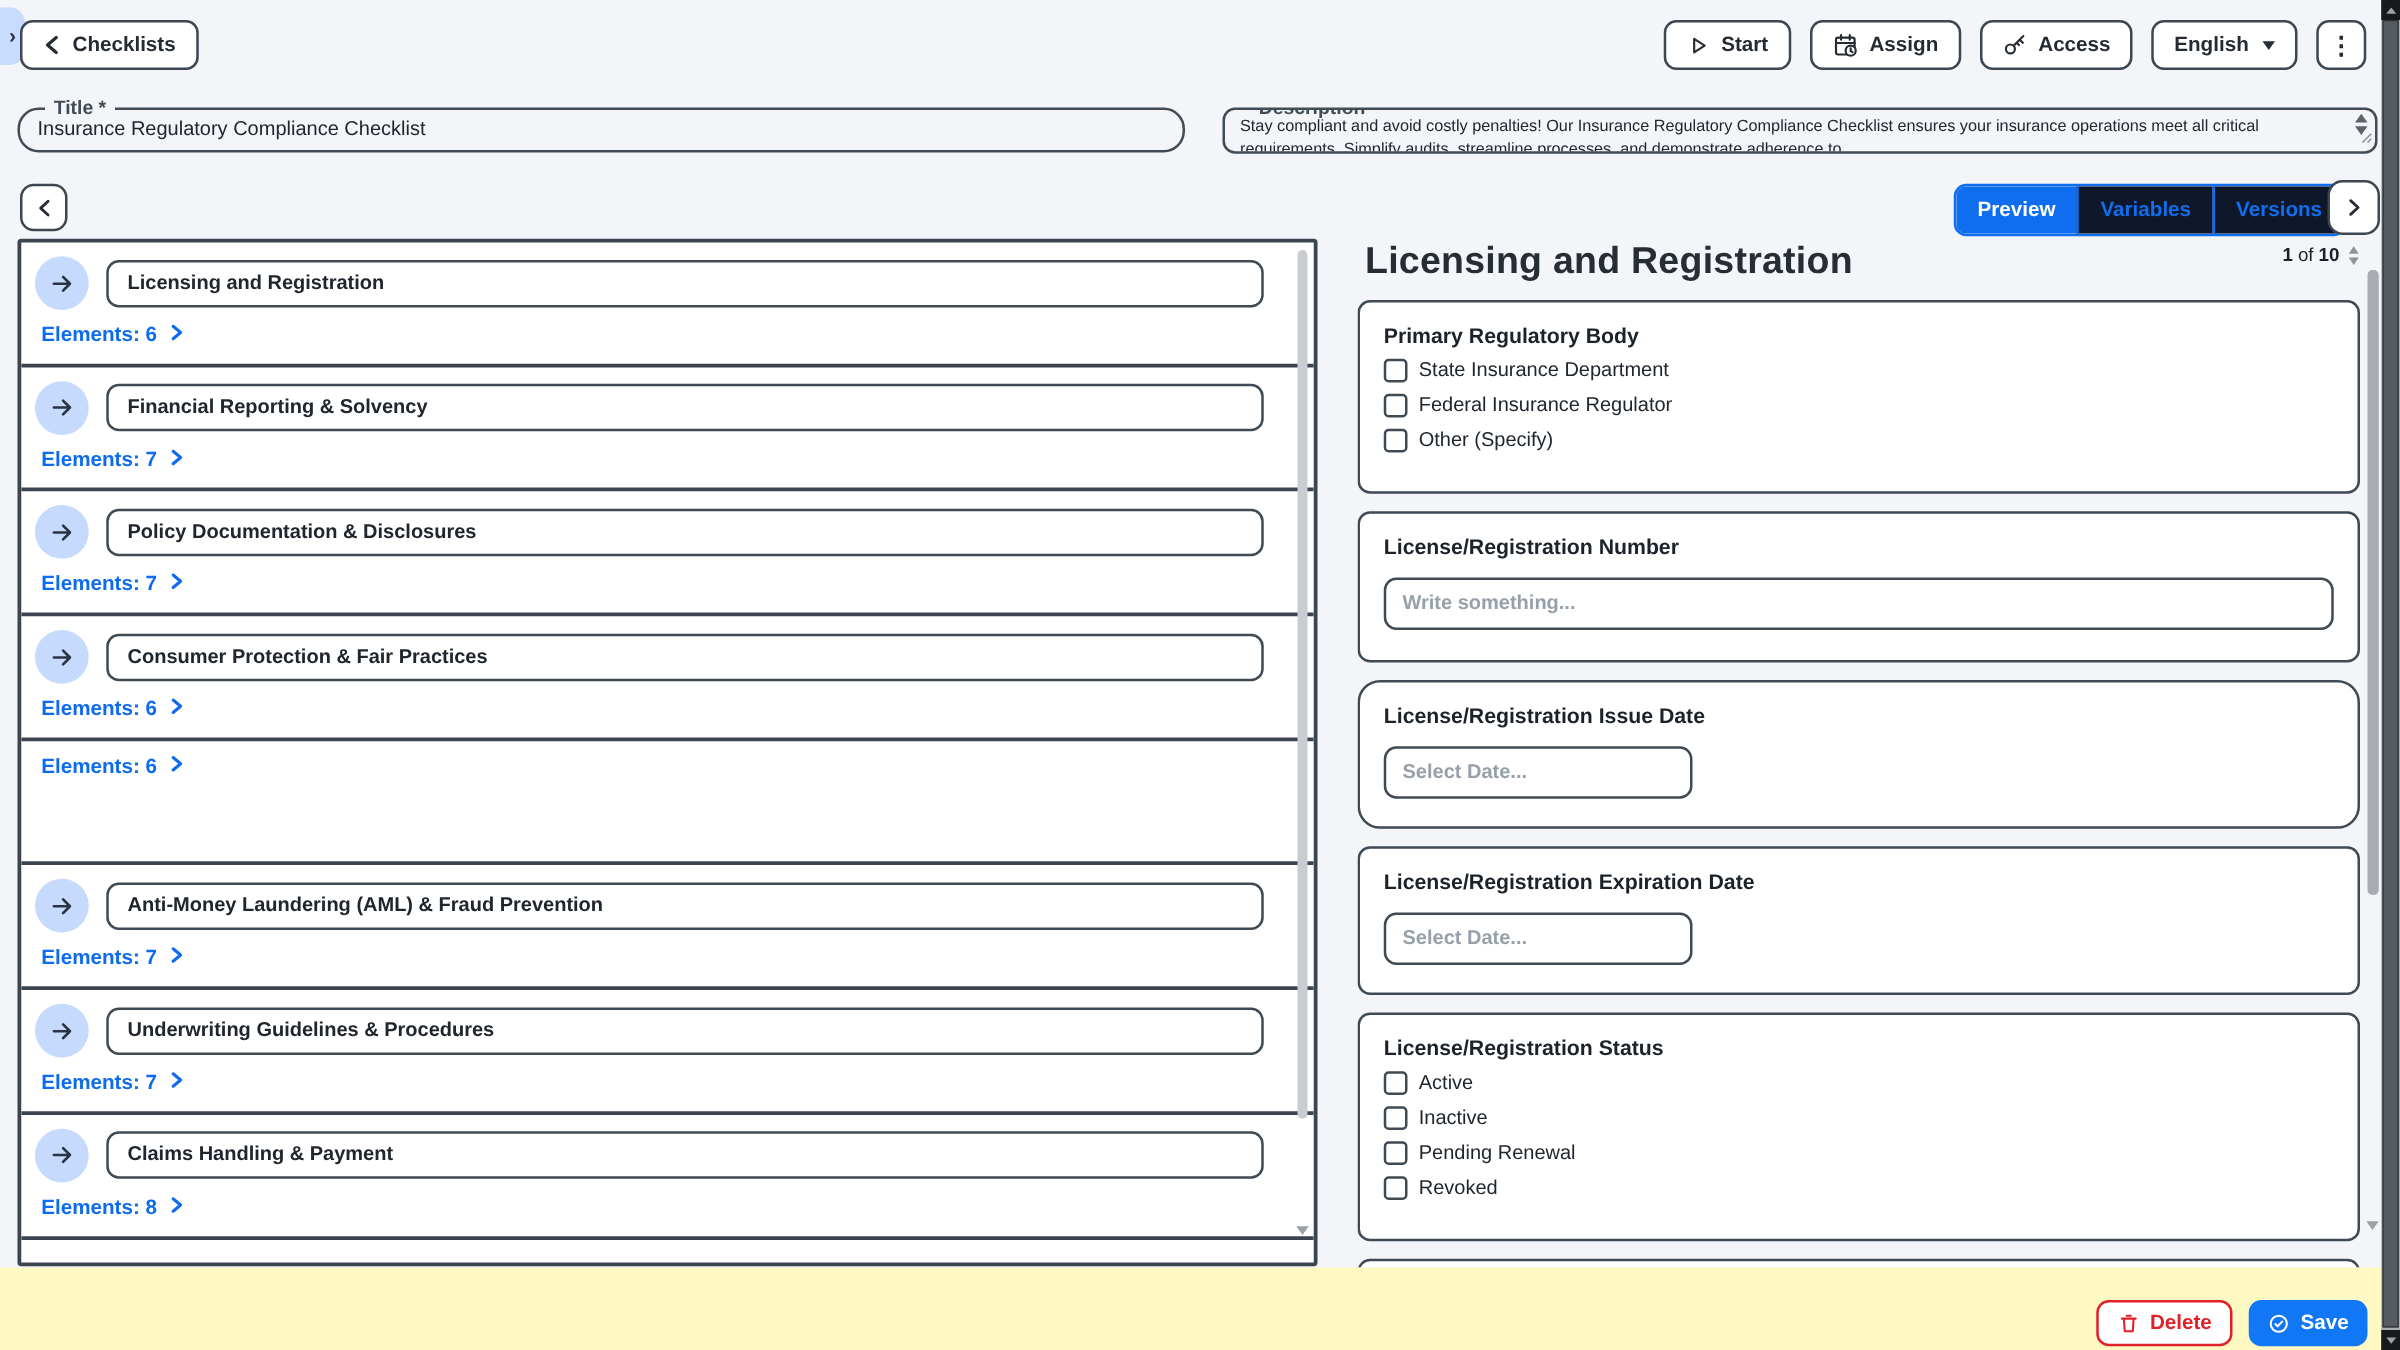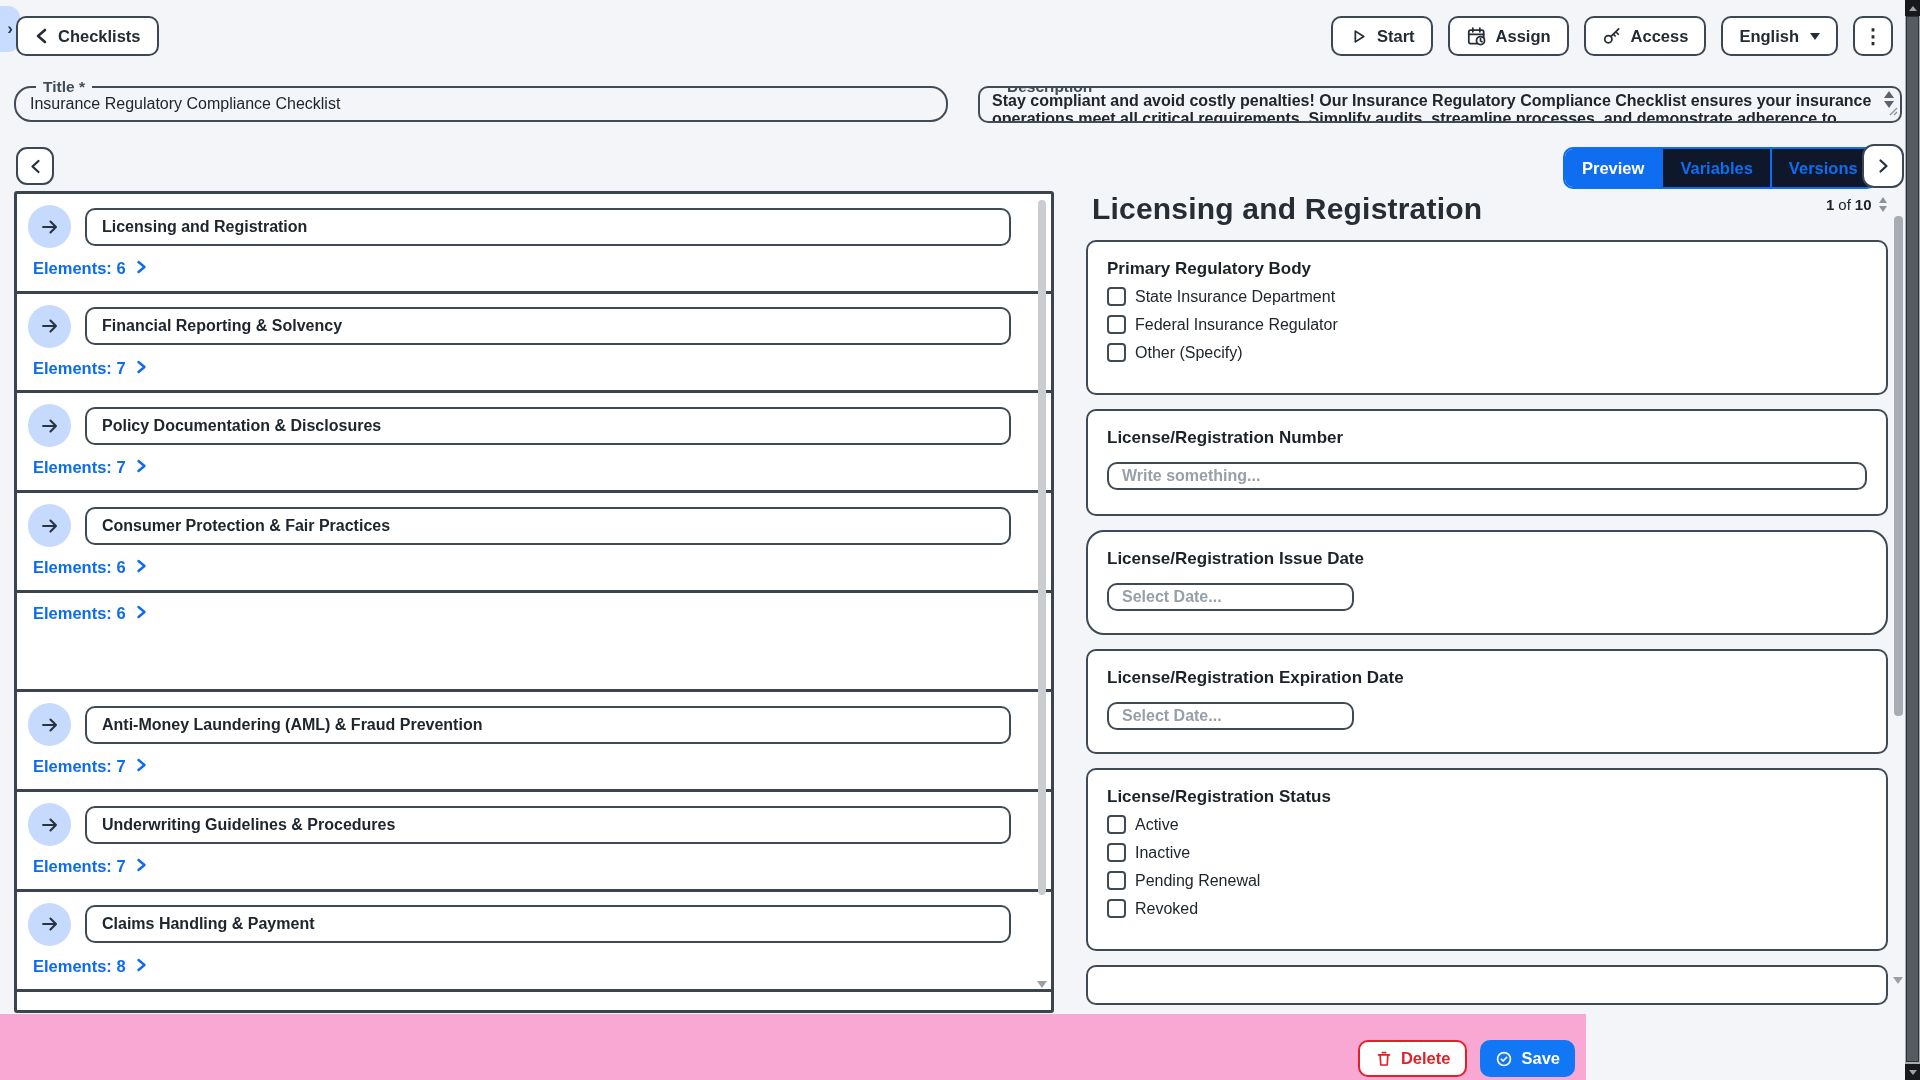--- a/index.html
+++ b/index.html
@@ -24,22 +24,22 @@
   .kebab-btn { width:40px; padding:0; justify-content:center; font-size:20px; letter-spacing:0; }
 
   
   .fieldset { position:absolute; border:2px solid #424c57; border-radius:10px; background:#f3f5f8; }
   .fieldset .legend { position:absolute; top:-10px; left:20px; background:#f3f5f8; padding:0 7px;
     font-weight:bold; font-size:15.5px; color:#424c57; line-height:18px; }
   .title-box { left:14px; top:86px; width:934px; height:36px;border-radius:17px; }
   .title-box input { width:100%; height:100%; border:none; outline:none; background:transparent;
     font-family:inherit; font-size:16px; color:#20262e; padding:0 14px; }
   .desc-box { left:978px; top:86px; width:924px; height:37px; overflow:hidden; }
-  .desc-text { position:absolute; left:12px; top:4px; right:26px; font-size:16px; line-height:17.5px;
-    color:#20262e;font-weight:bold; }
+  .desc-text { position:absolute; left:12px; top:4px; right:26px; font-size:13px; line-height:17.5px;
+    color:#20262e; }
   .desc-spinner { position:absolute; right:3px; top:3px; width:16px; display:flex; flex-direction:column;
     align-items:center; gap:3px; cursor:pointer; }
   .tri-up { width:0; height:0; border-left:5px solid transparent; border-right:5px solid transparent;
     border-bottom:7px solid #5c636b; }
   .tri-down { width:0; height:0; border-left:5px solid transparent; border-right:5px solid transparent;
     border-top:7px solid #5c636b; }
   .resize-corner { position:absolute; right:2px; bottom:1px; }
 
   
   .panel-back-btn { position:absolute; left:16px; top:147px; width:38px; height:38px; background:#fff;
@@ -82,33 +82,33 @@
 
   .cards { position:absolute; left:1086px; top:240px; width:802px; height:774px; overflow:hidden;
     display:flex; flex-direction:column; gap:14px; }
   .card { background:#fff; border:2.5px solid #3f4a55; border-radius:10px; padding:17px 19px 19px 19px;
     flex:0 0 auto; }
   .card-label { font-weight:bold; font-size:17px; color:#1b222a; margin-bottom:8px; }
   .check-row { display:flex; align-items:flex-end; gap:9px; margin:6px 0 9px 0; }
   .checkbox { width:19px; height:19px; border:2.5px solid #3f4a55; border-radius:4px; background:#fff;
     cursor:pointer; flex:0 0 auto; }
   .check-label { font-size:16px; color:#20262e; }
-  .text-input { width:100%; height:28px; border:2.5px solid #3f4a55; border-radius:10px; font-family:inherit;
+  .text-input { width:100%; height:42px; border:2.5px solid #3f4a55; border-radius:10px; font-family:inherit;
     font-size:16px; padding:0 13px; outline:none; margin-top:6px; }
   .text-input::placeholder { color:#97a0a9; font-weight:bold; opacity:1; }
   .date-input { width:247px; }
 
   .pv-scrollbar { position:absolute; left:1893px; top:196px; width:11px; height:818px; }
   .pv-thumb { position:absolute; left:1px; top:20px; width:9px; height:500px; background:#a8adb3;
     border-radius:4px; cursor:pointer; }
   .pv-down { position:absolute; left:0; bottom:12px; }
   .pv-down .tri-down { border-top-color:#9aa0a6; }
 
   
-  .footer { position:absolute; left:0; top:1014px; width:1586px; height:66px; background:#f9a8d4; z-index:5; }
+  .footer { position:absolute; left:0; top:1014px; width:1905px; height:66px; background:#fef9c3; z-index:5; }
   .footer-actions { position:absolute; right:11px; top:26px; display:flex; gap:13px; }
   .delete-btn { display:inline-flex; align-items:center; gap:8px; height:37px; padding:0 15px; background:#fff;
     border:2.5px solid #e02128; border-radius:10px; color:#e02128; font-weight:bold; font-size:16.5px; cursor:pointer; }
   .save-btn { display:inline-flex; align-items:center; gap:8px; height:37px; padding:0 15px; background:#1277f5;
     border:none; border-radius:10px; color:#fff; font-weight:bold; font-size:16.5px; cursor:pointer; }
 
   
   .win-scrollbar { position:absolute; right:0; top:0; width:15px; height:1080px; background:#a9adb2; z-index:9; }
   .win-cap { position:absolute; left:0; width:15px; height:16px; background:#17191c; display:flex;
     align-items:center; justify-content:center; cursor:pointer; }

